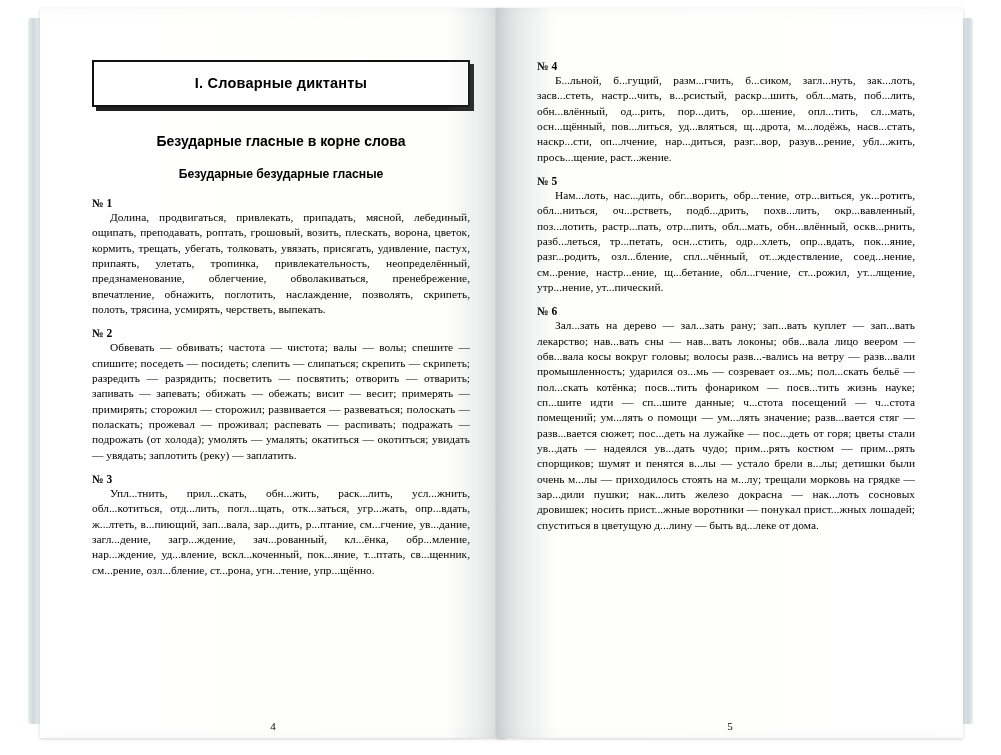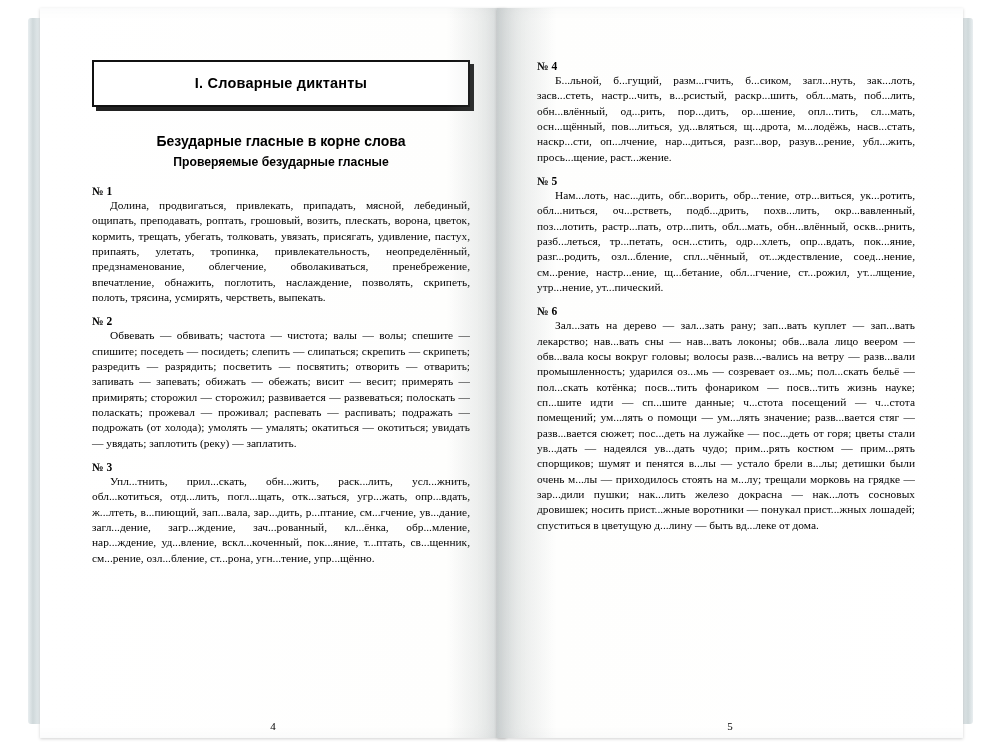--- a/index.html
+++ b/index.html
@@ -104,21 +104,21 @@
     font-weight: bold;
     font-size: 14.5px;
     letter-spacing: 0.2px;
     color: #000;
   }
   h2.section-head {
     font-family: "Liberation Sans", sans-serif;
     font-size: 14px;
     font-weight: bold;
     text-align: center;
-    margin: 0 0 6px 0;
+    margin: 0 0 18px 0;
     color: #000;
   }
   h3.sub-head {
     font-family: "Liberation Sans", sans-serif;
     font-size: 12.2px;
     font-weight: bold;
     text-align: center;
     margin: 0 0 16px 0;
     color: #000;
   }
@@ -173,21 +173,21 @@
     <div class="page-edge-right"></div>
 
     <div class="page page-left">
       <div class="page-inner">
 
         <div class="title-box">
           <div class="t">I. Словарные диктанты</div>
         </div>
 
         <h2 class="section-head">Безударные гласные в корне слова</h2>
-        <h3 class="sub-head">Проверяемые безударные гласные</h3>
+        <h3 class="sub-head">Безударные безударные гласные</h3>
 
         <p class="item-num">№ 1</p>
         <p class="item-body">Долина, продвигаться, привлекать, припадать, мясной, лебединый, ощипать, преподавать, роптать, грошовый, возить, плескать, ворона, цветок, кормить, трещать, убегать, толковать, увязать, присягать, удивление, пастух, припаять, улетать, тропинка, привлекательность, неопределённый, предзнаменование, облегчение, обволакиваться, пренебрежение, впечатление, обнажить, поглотить, наслаждение, позволять, скрипеть, полоть, трясина, усмирять, черстветь, выпекать.</p>
 
         <p class="item-num">№ 2</p>
         <p class="item-body">Обвевать — обвивать; частота — чистота; валы — волы; спешите — спишите; поседеть — посидеть; слепить — слипаться; скрепить — скрипеть; разредить — разрядить; посветить — посвятить; отворить — отварить; запивать — запевать; обижать — обежать; висит — весит; примерять — примирять; сторожил — сторожил; развивается — развеваться; полоскать — поласкать; прожевал — проживал; распевать — распивать; подражать — подрожать (от холода); умолять — умалять; окатиться — окотиться; увидать — увядать; заплотить (реку) — заплатить.</p>
 
         <p class="item-num">№ 3</p>
         <p class="item-body">Упл...тнить, прил...скать, обн...жить, раск...лить, усл...жнить, обл...котиться, отд...лить, погл...щать, отк...заться, угр...жать, опр...вдать, ж...лтеть, в...пиющий, зап...вала, зар...дить, р...птание, см...гчение, ув...дание, загл...дение, загр...ждение, зач...рованный, кл...ёнка, обр...мление, нар...ждение, уд...вление, вскл...коченный, пок...яние, т...птать, св...щенник, см...рение, озл...бление, ст...рона, угн...тение, упр...щённо.</p>
 

